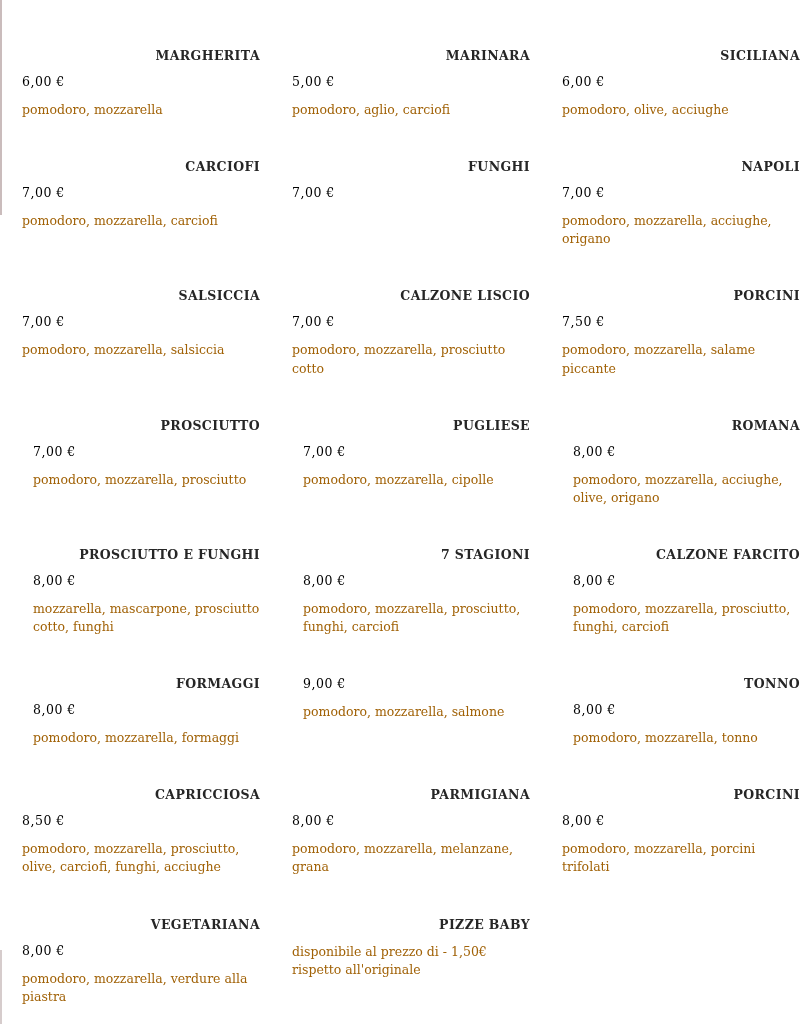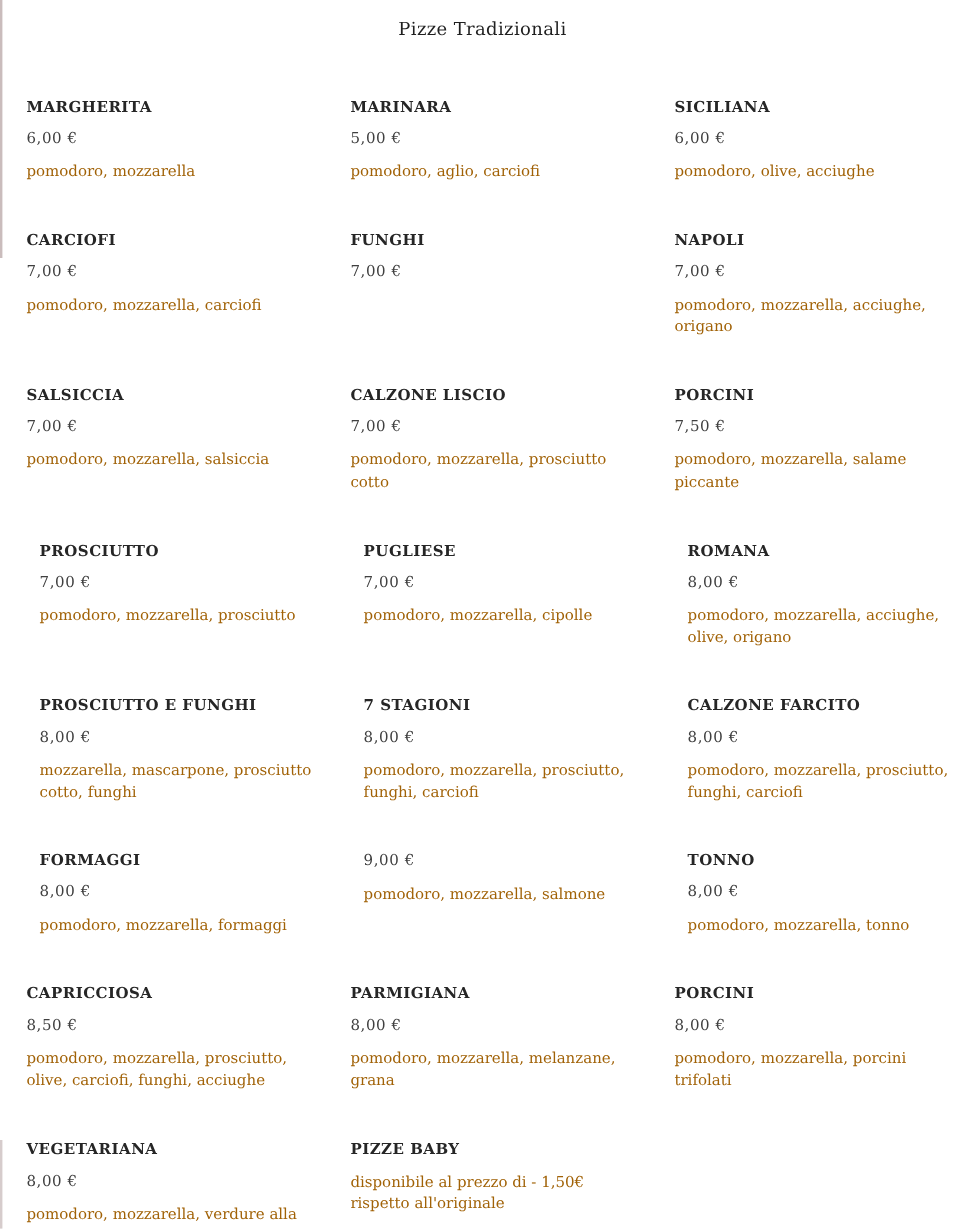--- a/index.html
+++ b/index.html
@@ -41,44 +41,44 @@
     padding: 48px 4px 0 22px;
   }
   .item { max-width: 246px; }
   .item.indent { padding-left: 11px; }
   .item-name {
     font-size: 12.5px;
     font-weight: 700;
     letter-spacing: 0.4px;
     color: #262626;
     margin-bottom: 11px;
+    text-align: right;
   }
   .item-price {
     font-size: 12.5px;
     font-weight: 400;
     letter-spacing: 0.5px;
-    color: #404040;
+    color: #000000;
     margin-bottom: 12px;
   }
   .item-price:empty { display: none; }
   .item-ingredients {
     font-size: 12.5px;
     font-weight: 400;
     color: #a16207;
     line-height: 1.45;
     max-width: 238px;
   }
 </style>
 </head>
 <body>
 
 <div class="page">
   <div class="edge-line top"></div>
   <div class="edge-line bottom"></div>
-  <h1 class="page-title">Pizze Tradizionali</h1>
   <div class="menu-grid" id="menu-grid">
   <div class="item">
     <div class="item-name">MARGHERITA</div>
     <div class="item-price">6,00 €</div>
     <div class="item-ingredients">pomodoro, mozzarella</div>
   </div>
 
   <div class="item">
     <div class="item-name">MARINARA</div>
     <div class="item-price">5,00 €</div>

